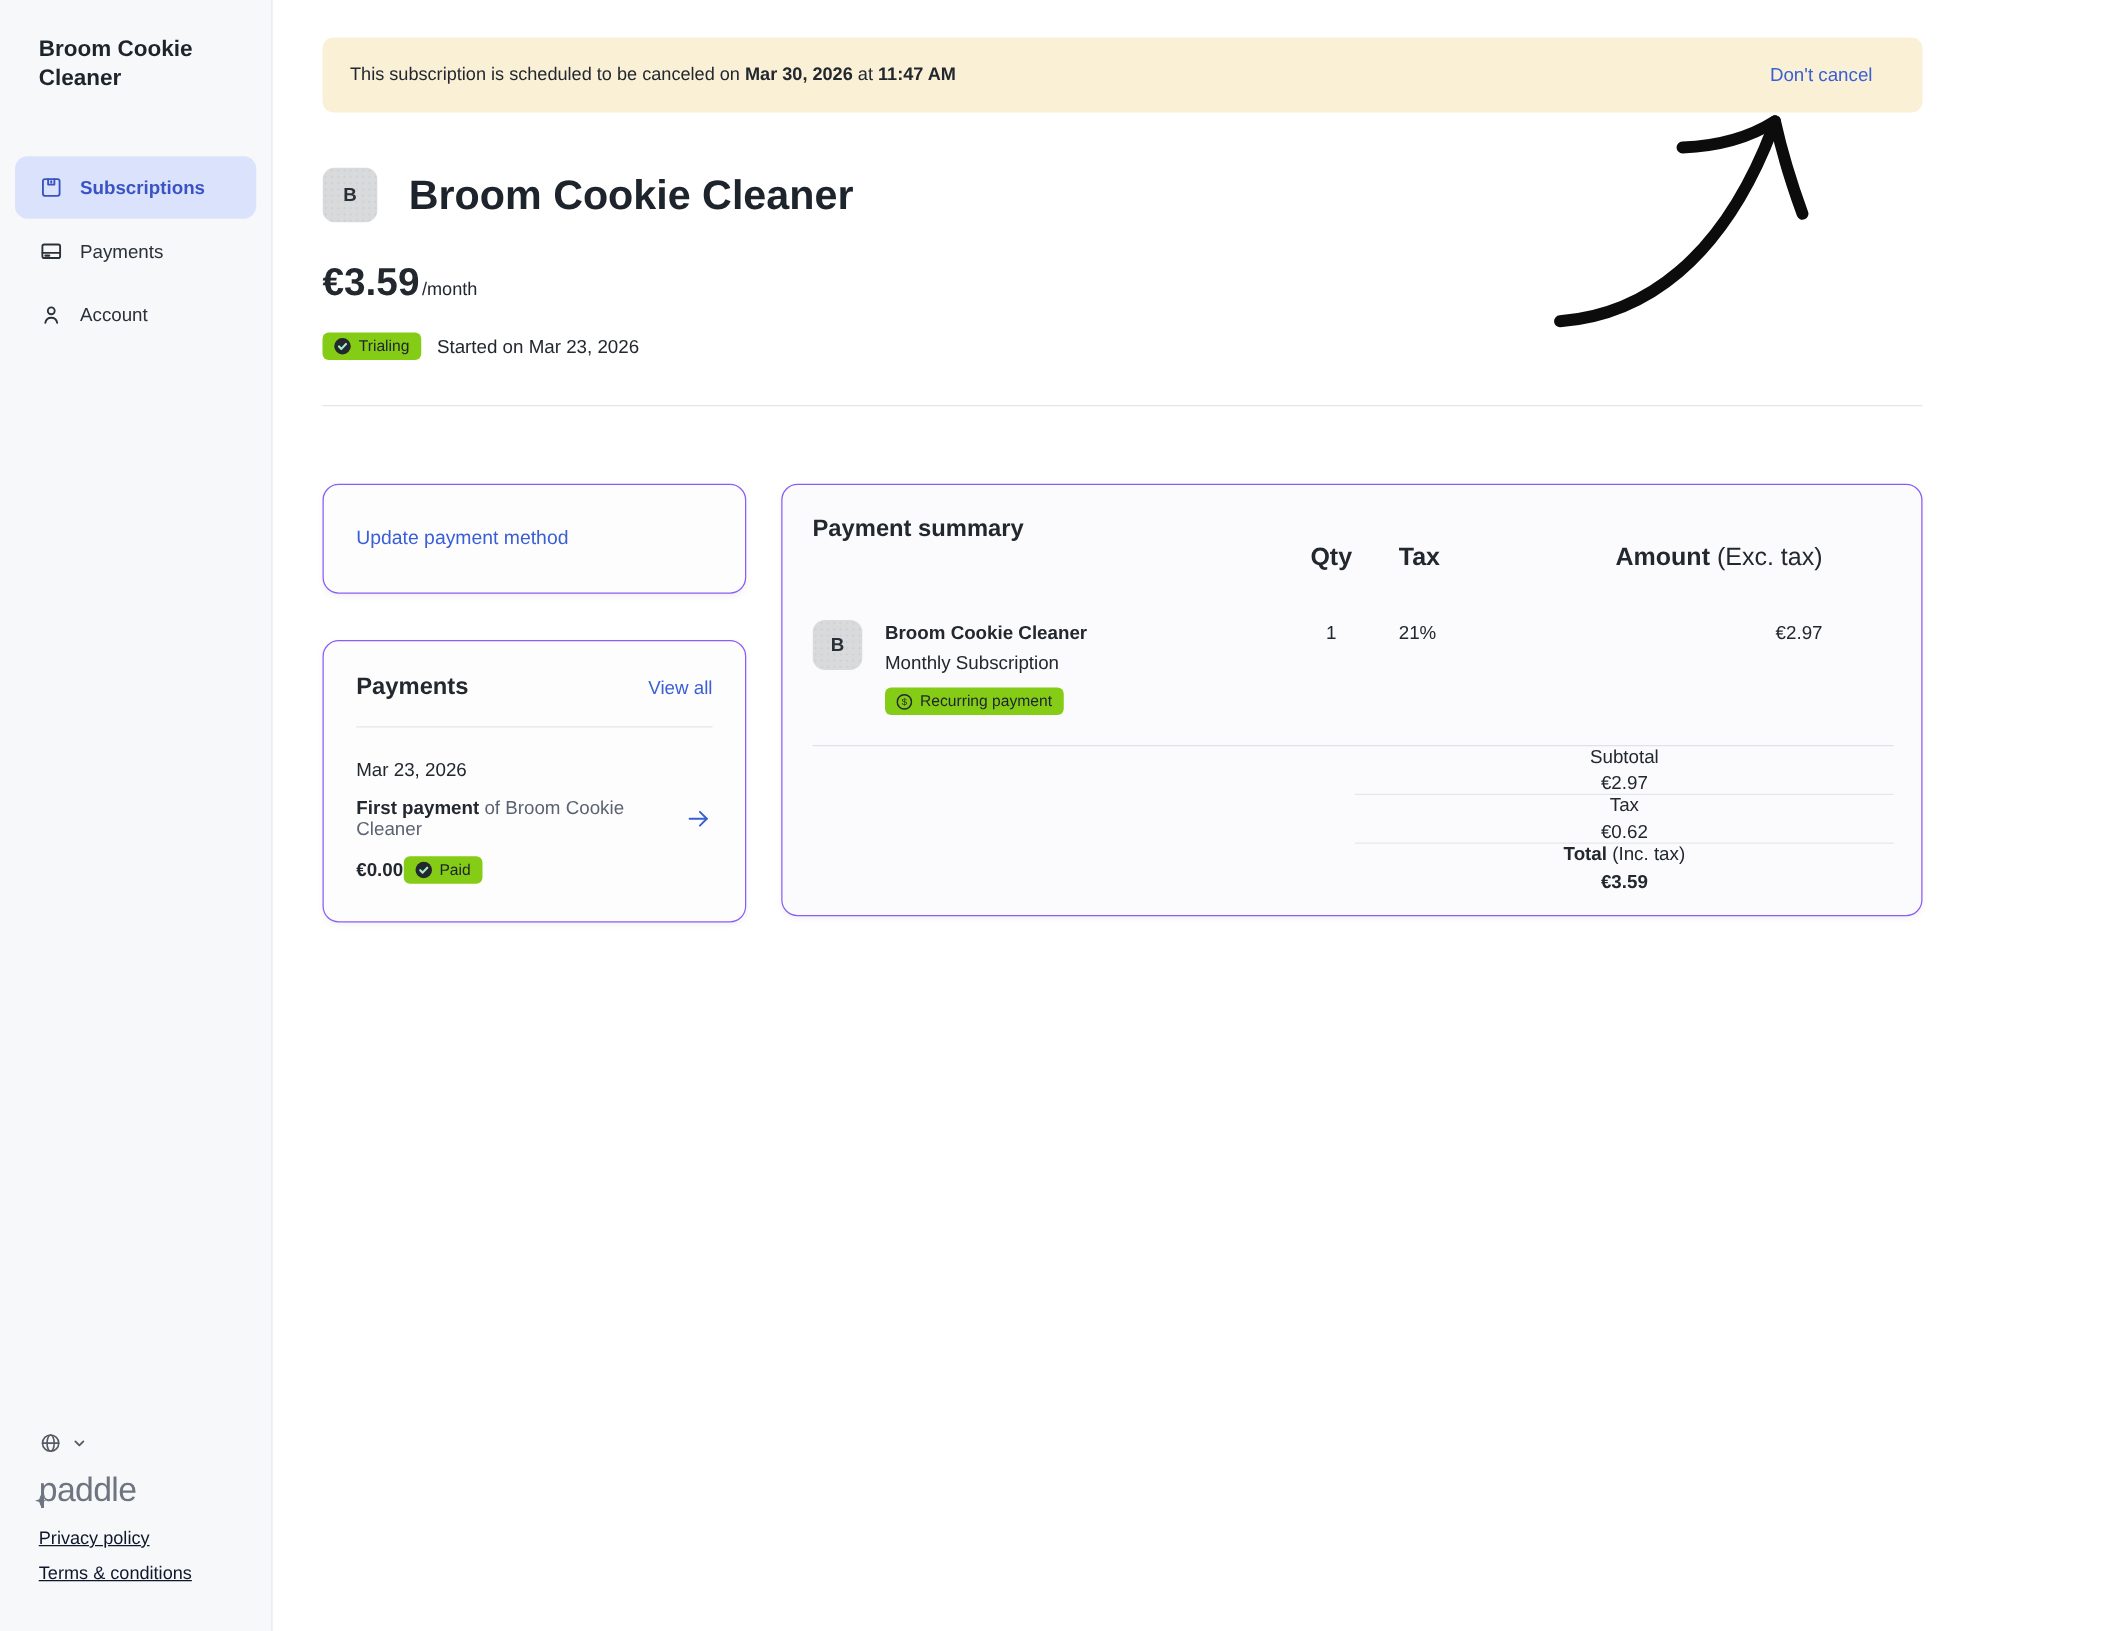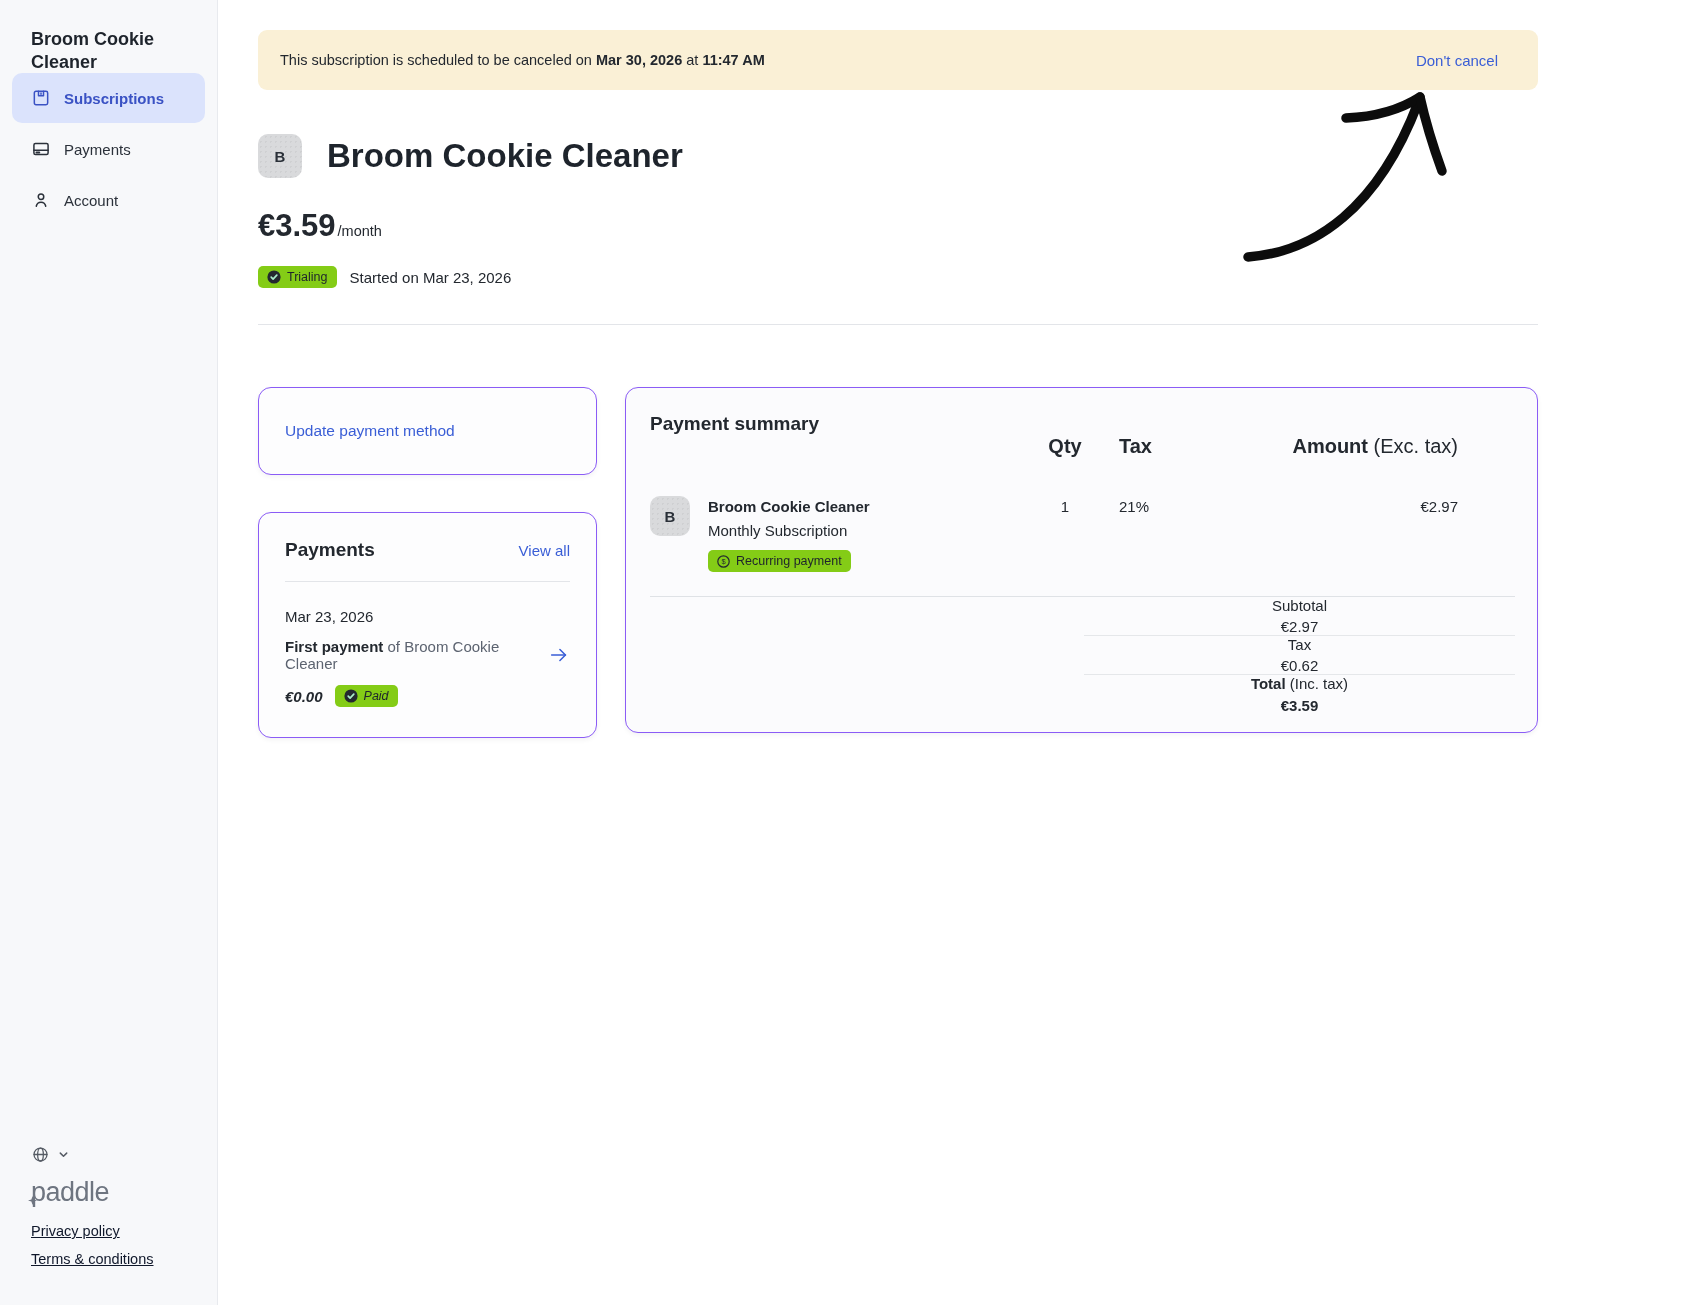--- a/index.html
+++ b/index.html
@@ -4,21 +4,21 @@
 <style>
   * { margin:0; padding:0; box-sizing:border-box; }
   html,body { width:1700px; height:1305px; background:#ffffff;
     font-family:"Liberation Sans", sans-serif; color:#23282f; overflow:hidden; }
   .app { display:flex; width:1700px; height:1305px; position:relative; }
 
   
   .sidebar { width:218px; min-width:218px; background:#f7f8fa; border-right:1px solid #e8eaee;
     display:flex; flex-direction:column; padding:28px 0 26px 0; }
   .sidebar-title { font-size:18px; font-weight:bold; line-height:1.25; padding:0 20px 0 31px; color:#1e242c; }
-  .nav { padding:0 12px; display:flex; flex-direction:column; gap:1px; }
+  .nav { margin-top:52px; padding:0 12px; display:flex; flex-direction:column; gap:1px; }
   .nav-item { display:flex; align-items:center; gap:13px; height:50px; padding-left:19px;
     border-radius:10px; font-size:15px; color:#2b313a; cursor:pointer; }
   .nav-item .nicon { display:flex; width:20px; height:20px; color:#2b313a; }
   .nav-item.active { background:#dbe3fc; color:#3a52c4; font-weight:bold; }
   .nav-item.active .nicon { color:#3a52c4; }
   .sidebar-spacer { flex:1; }
   .sidebar-footer { padding-left:31px; }
   .lang-row { display:flex; align-items:center; gap:8px; color:#555b64; margin-bottom:13px; cursor:pointer; }
   .paddle-logo { position:relative; color:#6e7580; font-size:27px; font-weight:500;
     letter-spacing:-0.5px; margin-bottom:15px; display:inline-block; }
@@ -58,21 +58,21 @@
 
   .payments-card { margin-top:37px; padding:26px 26px 30px 26px; }
   .card-title-row { display:flex; align-items:center; justify-content:space-between; }
   .card-title { font-size:19px; font-weight:bold; }
   .view-all { font-size:15px; }
   .thin-divider { border:none; border-top:1px solid #e3e5e9; margin-top:20px; }
   .pay-date { margin-top:26px; font-size:15px; }
   .pay-entry { display:flex; align-items:center; justify-content:space-between; margin-top:13px;
     font-size:15px; cursor:pointer; }
   .pay-entry .rest { color:#5c6370; }
-  .pay-amount-row { display:flex; align-items:center; gap:12px; margin-top:13px;font-style:italic; }
+  .pay-amount-row { display:flex; align-items:center; margin-top:13px; }
   .pay-amount { font-size:15px; font-weight:bold; }
 
   .summary-card { flex:1; background:#fbfbfd; padding:25px 22px 18px 24px; }
   .summary-title { font-size:19px; font-weight:bold; }
   .sum-grid { display:grid; grid-template-columns:1fr 60px 180px 240px; align-items:start; }
   .sum-head { font-size:20px; }
   .col-qty { text-align:center; font-weight:bold; }
   .col-tax { padding-left:24px; font-weight:bold; }
   .col-amount { text-align:right; padding-right:57px; }
   .col-amount b { font-weight:bold; }

